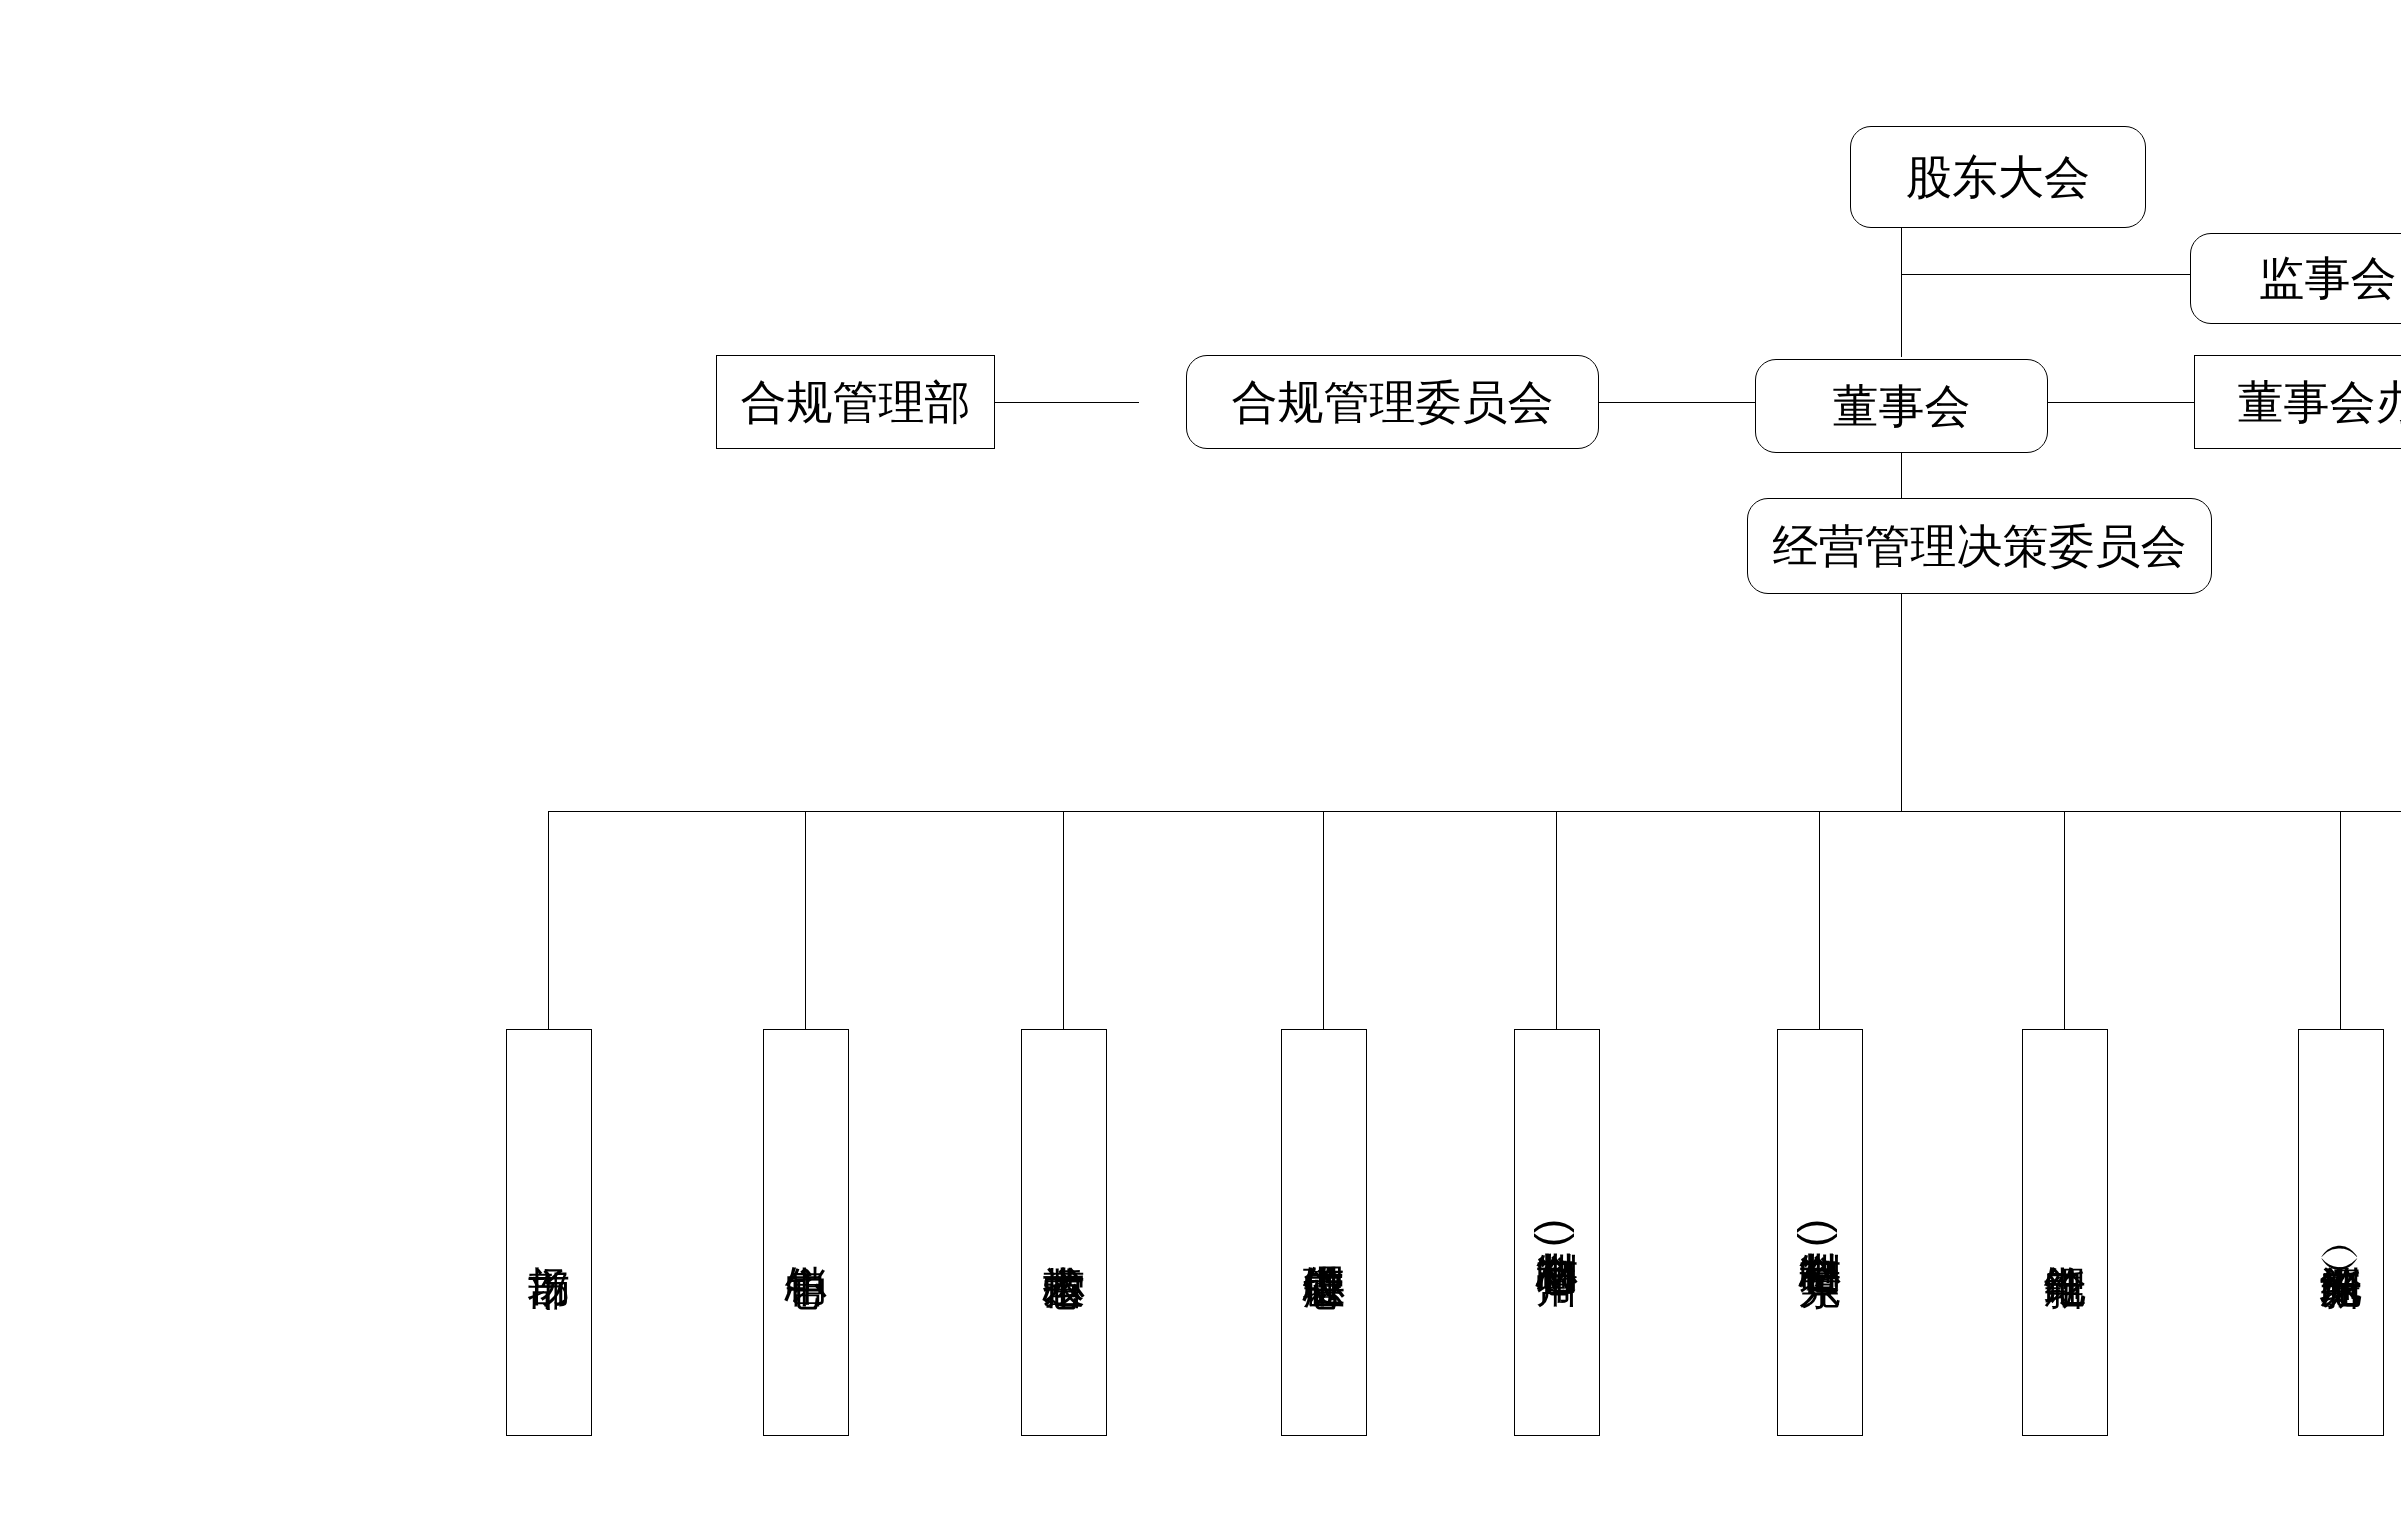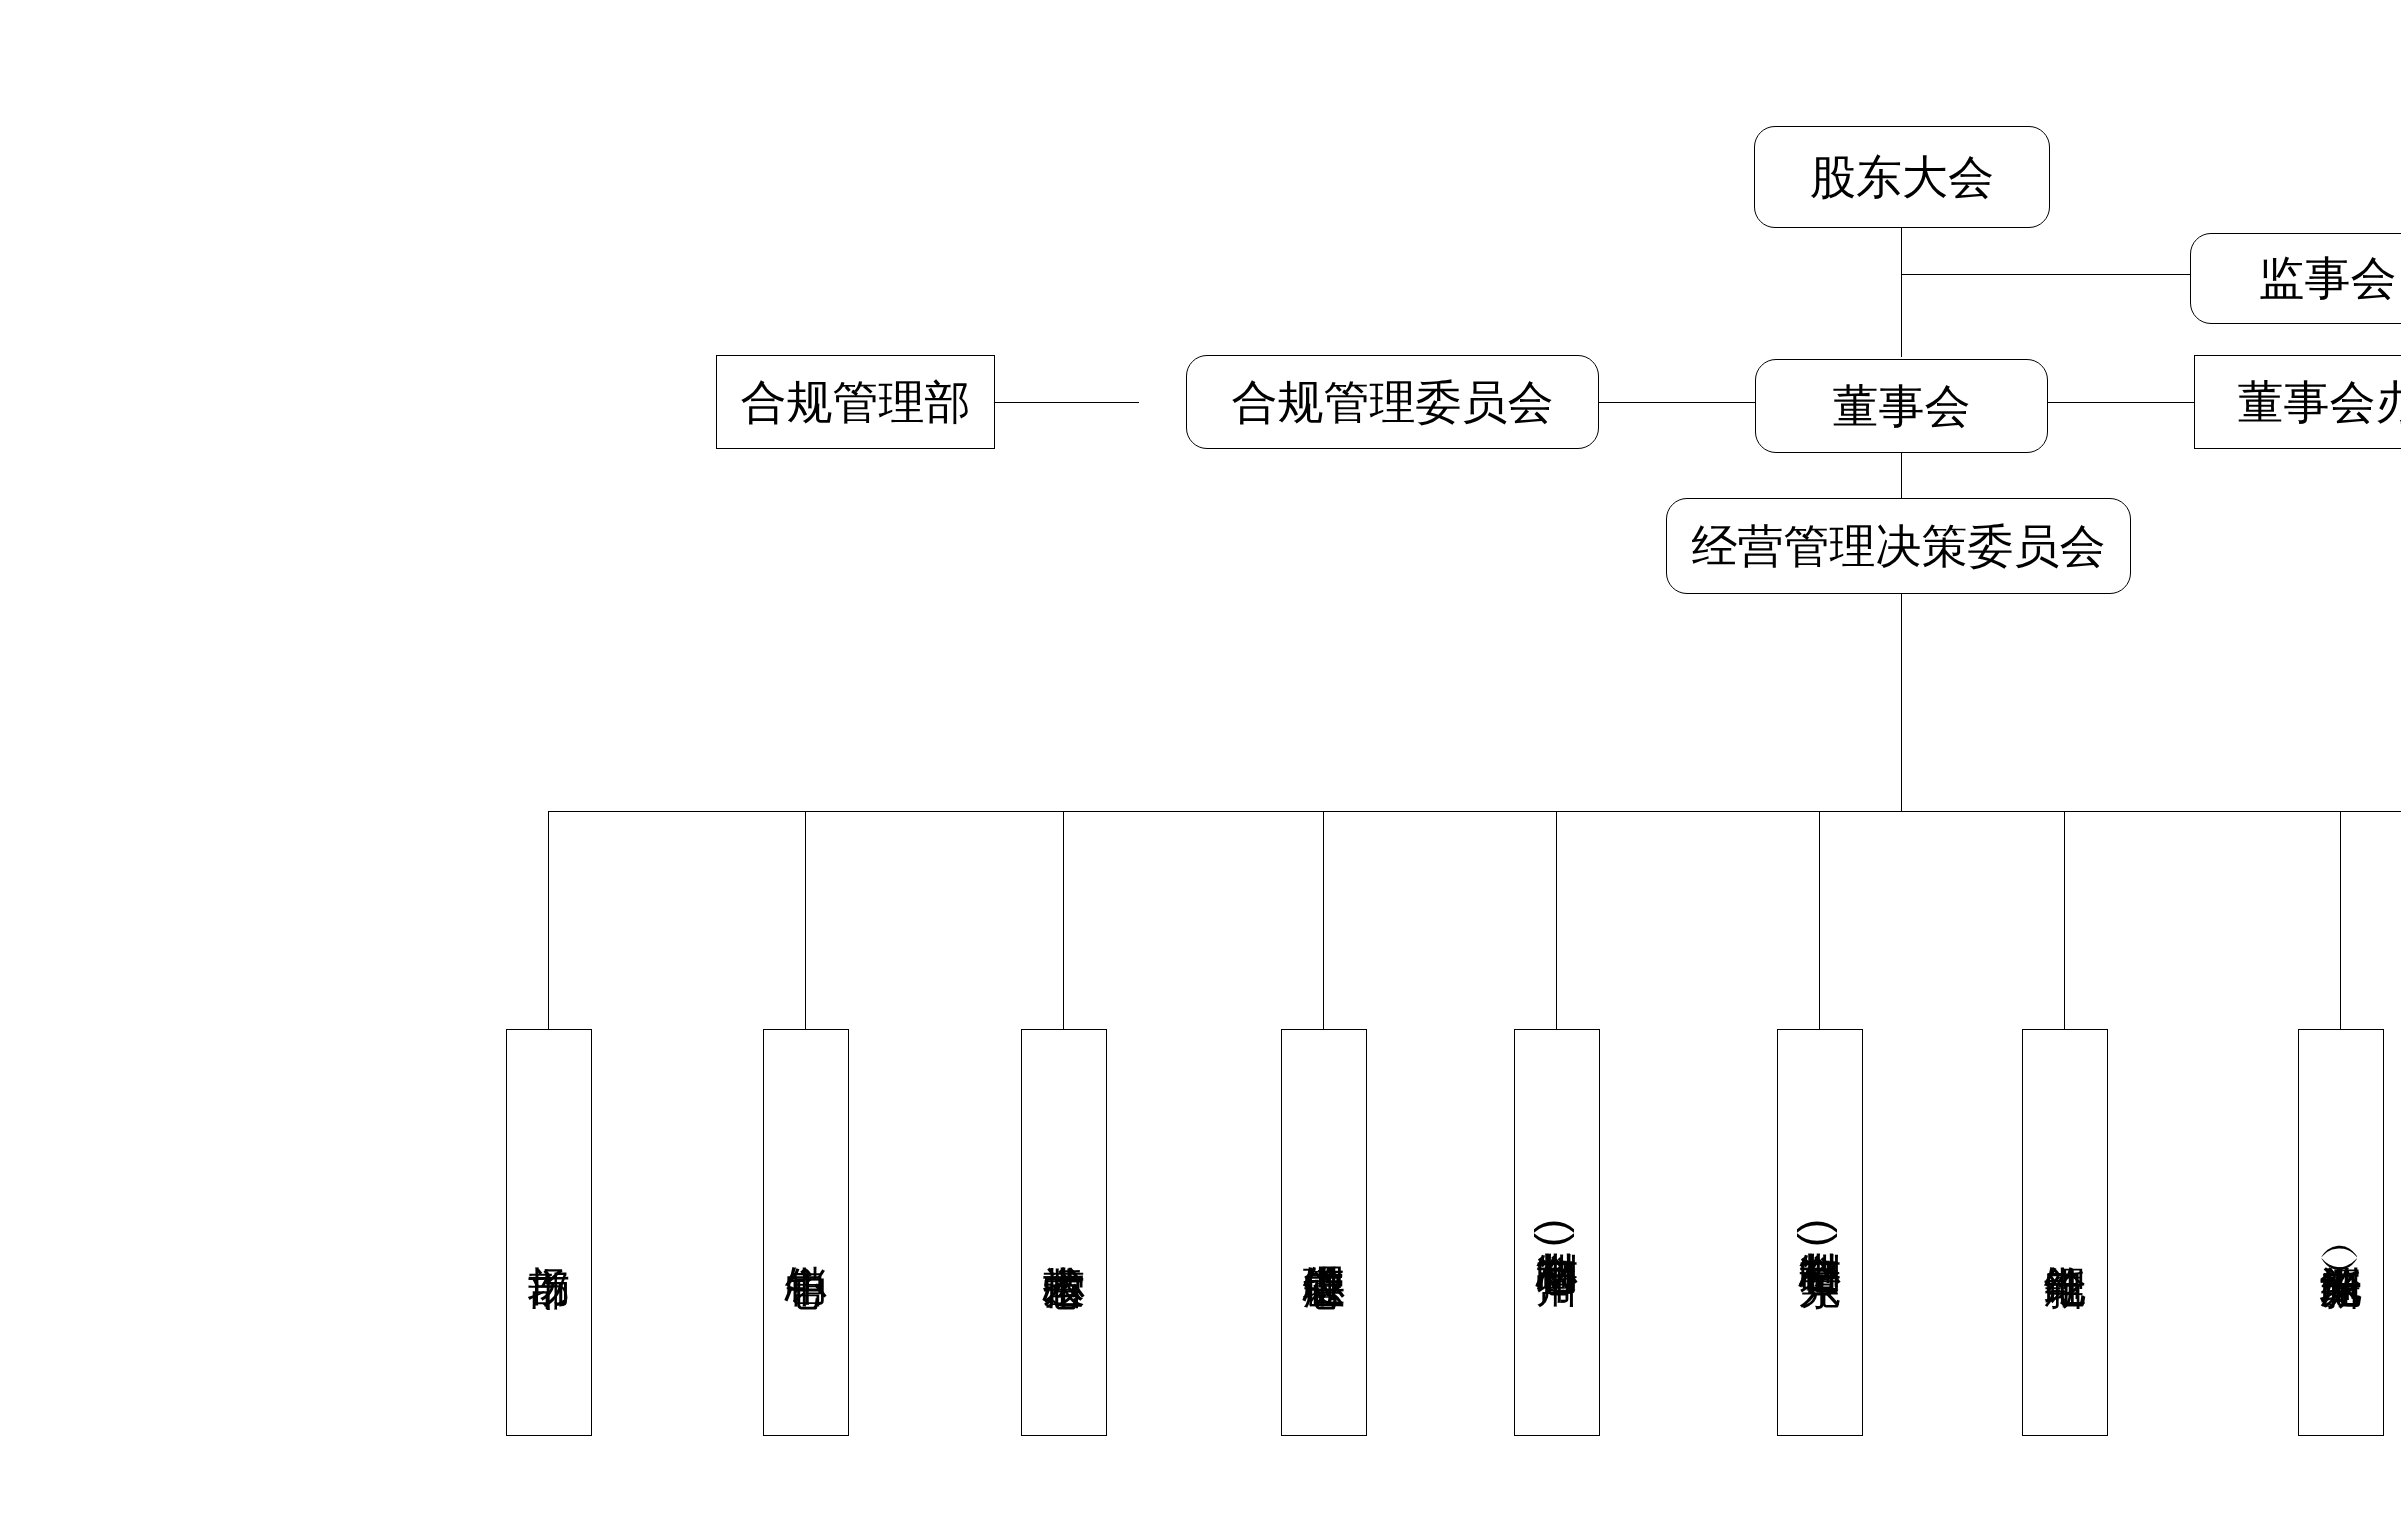--- a/index.html
+++ b/index.html
@@ -51,21 +51,21 @@
 
   <div class="line v" style="left:548px;top:812px;height:218px"></div>
   <div class="line v" style="left:805px;top:812px;height:218px"></div>
   <div class="line v" style="left:1063px;top:812px;height:218px"></div>
   <div class="line v" style="left:1323px;top:812px;height:218px"></div>
   <div class="line v" style="left:1556px;top:812px;height:218px"></div>
   <div class="line v" style="left:1819px;top:812px;height:218px"></div>
   <div class="line v" style="left:2064px;top:812px;height:218px"></div>
   <div class="line v" style="left:2340px;top:812px;height:218px"></div>
 
-  <div class="node rounded" style="left:1754px;top:126px;width:296px;height:102px">
+  <div class="node rounded" style="left:1850px;top:126px;width:296px;height:102px">
     <span class="lbl">股东大会</span>
   </div>
 
   <div class="node rounded" style="left:2190px;top:233px;width:275px;height:91px">
     <span class="lbl">监事会</span>
   </div>
 
   <div class="node" style="left:716px;top:355px;width:279px;height:94px">
     <span class="lbl">合规管理部</span>
   </div>
@@ -75,21 +75,21 @@
   </div>
 
   <div class="node rounded" style="left:1755px;top:359px;width:293px;height:94px">
     <span class="lbl">董事会</span>
   </div>
 
   <div class="node" style="left:2194px;top:355px;width:363px;height:94px">
     <span class="lbl">董事会办公室</span>
   </div>
 
-  <div class="node rounded" style="left:1666px;top:498px;width:465px;height:96px">
+  <div class="node rounded" style="left:1747px;top:498px;width:465px;height:96px">
     <span class="lbl">经营管理决策委员会</span>
   </div>
 
   <div class="node vert" style="left:506px;top:1029px;width:86px;height:407px">
     <span class="lbl">市场部</span>
   </div>
   <div class="node vert" style="left:763px;top:1029px;width:86px;height:407px">
     <span class="lbl">销售中心</span>
   </div>
   <div class="node vert" style="left:1021px;top:1029px;width:86px;height:407px">

